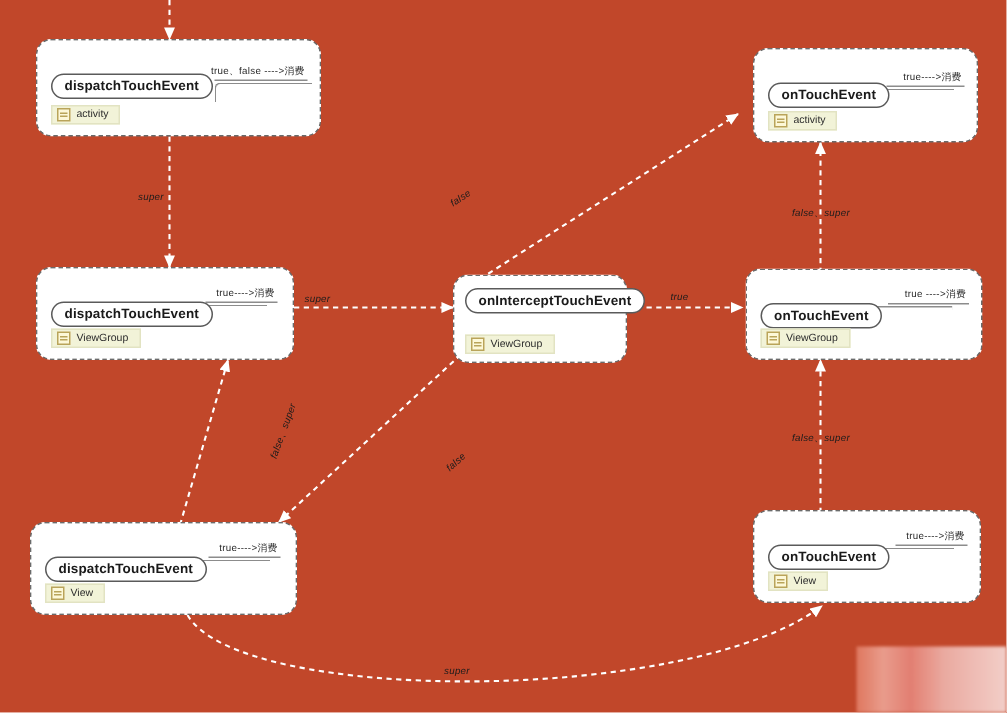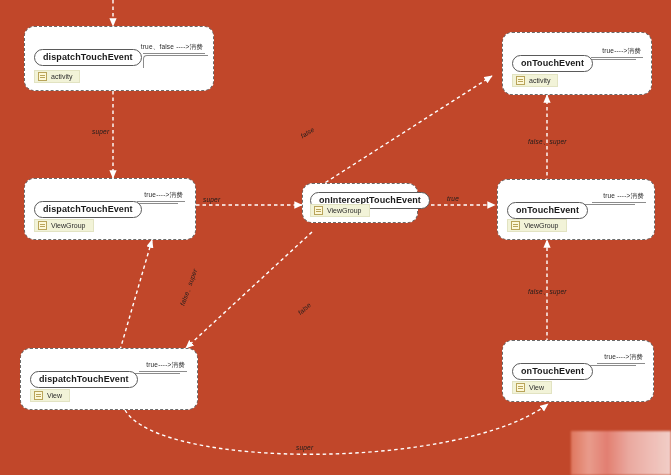--- a/index.html
+++ b/index.html
@@ -218,21 +218,21 @@
       <div class="ret-text">true----&gt;消费</div>
       <div class="ret-rule" style="width:48px;"></div>
     </div>
     <div class="node-title">dispatchTouchEvent</div>
     <div class="node-badge">
       <span class="badge-icon"></span>
       <span>ViewGroup</span>
     </div>
   </div>
 
-  <div class="node" style="left:302px; top:183px; width:116px; height:40px;">
+  <div class="node" style="left:302px; top:183px; width:116px; height:59px;">
     <div class="node-title" style="top:8px; left:7px;">onInterceptTouchEvent</div>
     <div class="node-badge" style="left:7px; bottom:5px;">
       <span class="badge-icon"></span>
       <span>ViewGroup</span>
     </div>
   </div>
 
   <div class="node" style="left:497px; top:179px; width:158px; height:61px;">
     <div class="ret-hook" style="left:82px; top:24px; width:54px; height:12px;"></div>
     <div class="ret-note" style="right:8px; top:12px;">

